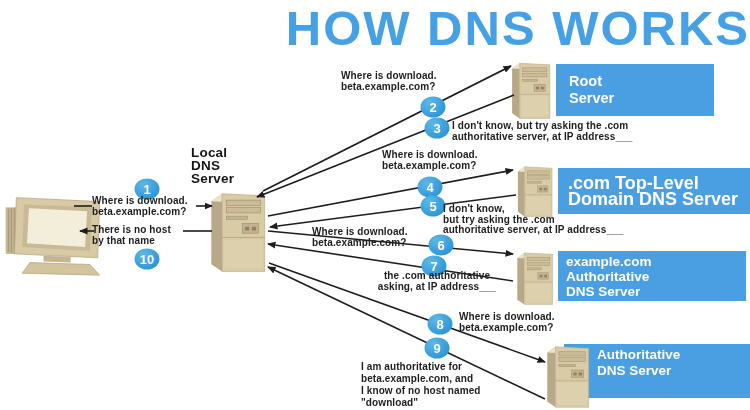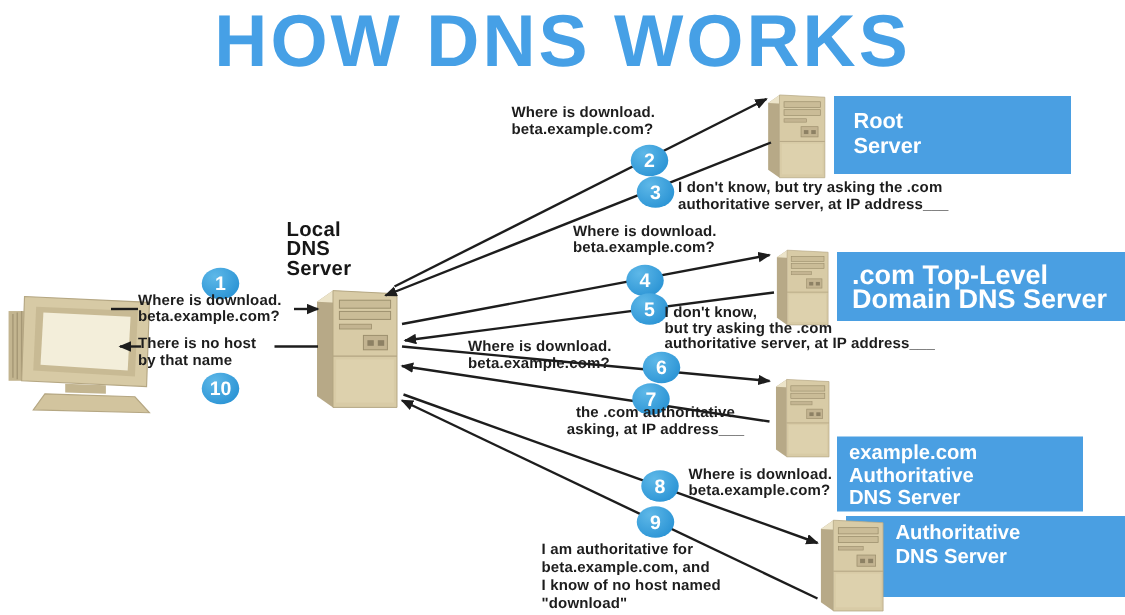--- a/index.html
+++ b/index.html
@@ -7,33 +7,33 @@
     --box-blue:#4A9FE2;
     --circle-blue:#2E96D6;
     --line-black:#1d1d1d;
   }
   html,body{margin:0;padding:0;background:#888;}
   #canvas{
     position:relative;width:750px;height:410px;background:#ffffff;
     font-family:"Liberation Sans", sans-serif;overflow:hidden;
   }
   #title{
-    position:absolute;left:0;top:2px;width:750px;text-align:center;
+    position:absolute;left:0;top:2px;width:750px;text-align:right;
     font-size:49px;line-height:52px;font-weight:800;letter-spacing:2px;
     color:var(--title-blue);
   }
   .srvbox{
     position:absolute;background:var(--box-blue);color:#fff;font-weight:bold;
     z-index:1;box-sizing:border-box;
   }
   #box-root{left:556px;top:64px;width:158px;height:52px;padding:9px 0 0 13px;font-size:14.5px;}
   #box-root .ln{line-height:17px;}
   #box-tld{left:558px;top:168px;width:192px;height:46px;padding:7px 0 0 10px;font-size:18px;}
   #box-tld .ln{line-height:16px;}
-  #box-example{left:558px;top:251px;width:164px;height:50px;padding:3px 0 0 8px;font-size:13.5px;margin-top:40px;}
+  #box-example{left:558px;top:251px;width:188px;height:50px;padding:3px 0 0 8px;font-size:13.5px;}
   #box-example .ln{line-height:15px;}
   #box-beta{left:564px;top:344px;width:186px;height:54px;padding:3px 0 0 33px;font-size:13.5px;}
   #box-beta .ln{line-height:16px;}
   #diagram-svg{position:absolute;left:0;top:0;z-index:2;pointer-events:none;}
   .step{
     position:absolute;width:25px;height:21px;border-radius:50%;
     background:radial-gradient(ellipse at 35% 28%, #5eb8e8, var(--circle-blue) 75%);
     color:#fff;font-weight:bold;font-size:13px;
     display:flex;align-items:center;justify-content:center;
     transform:translate(-50%,-50%);z-index:3;

